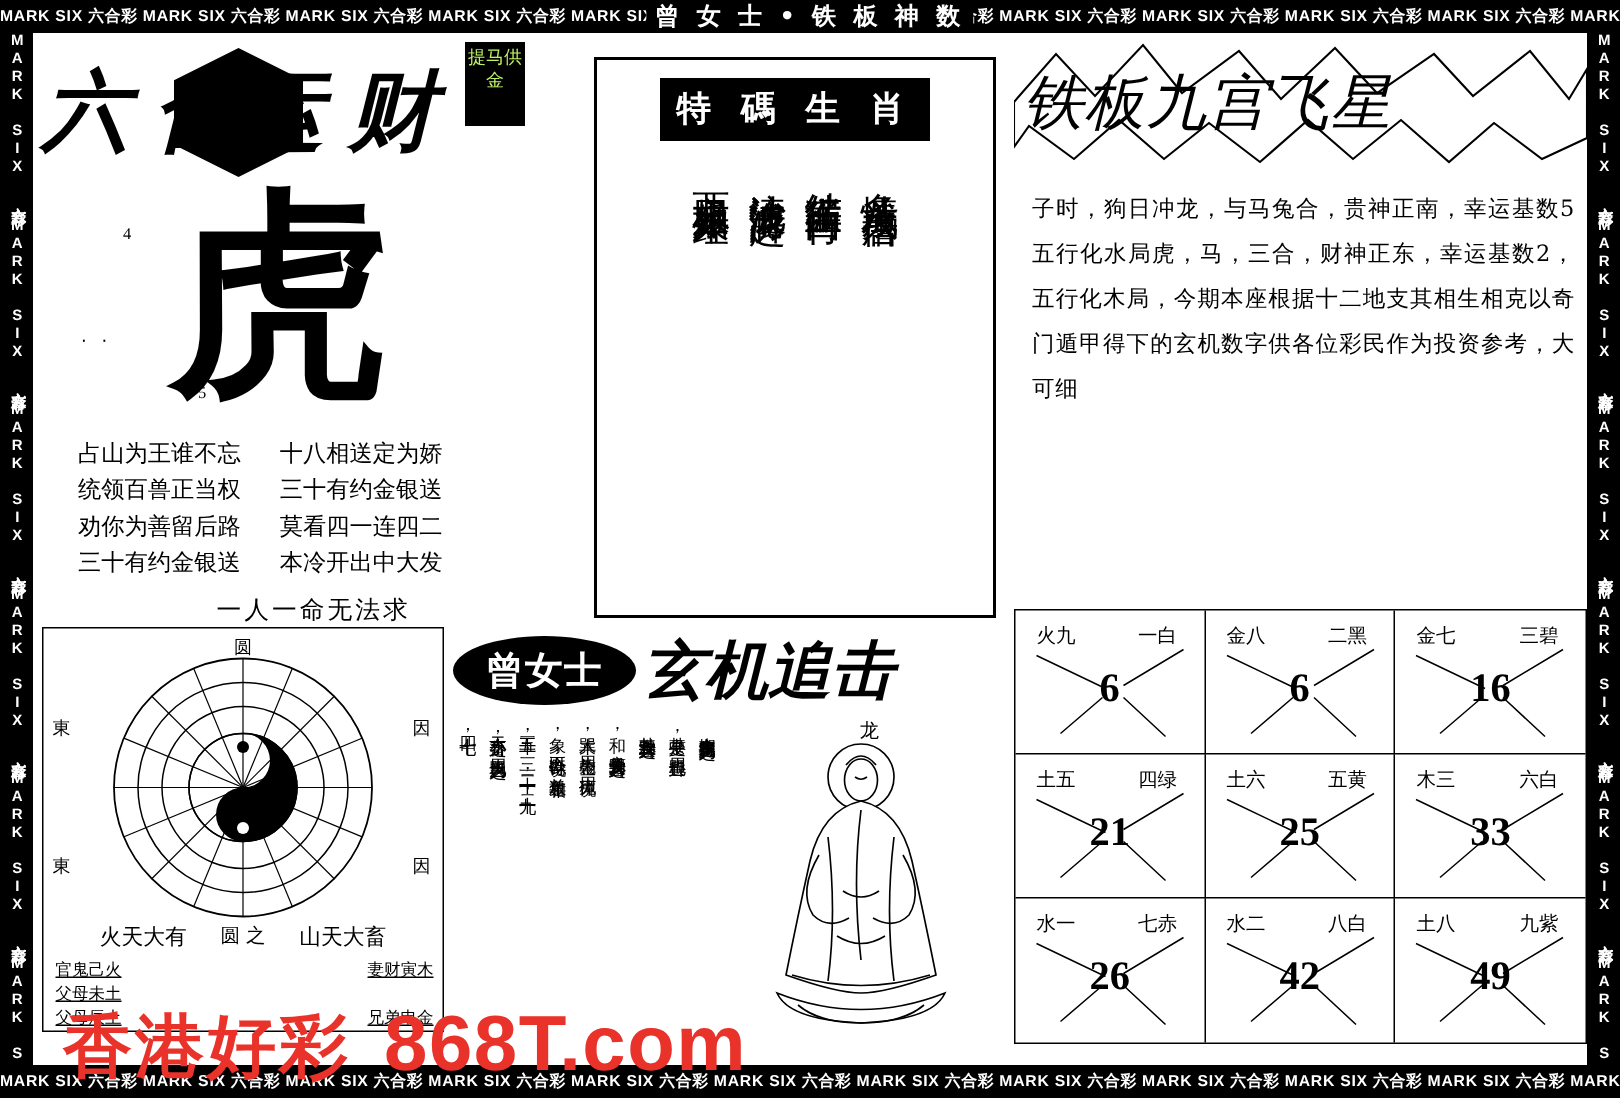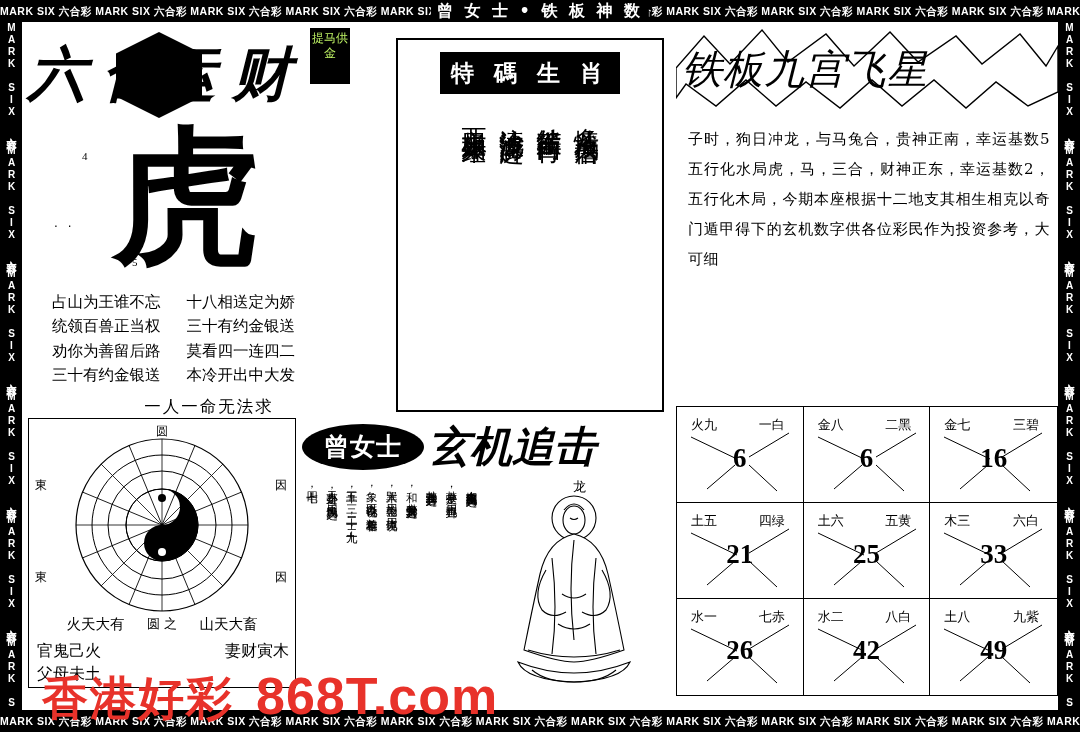--- a/index.html
+++ b/index.html
@@ -261,21 +261,21 @@
     position: absolute; left: 0; top: 196px; width: 100%;
     display: flex; justify-content: space-around;
     font-family: "DejaVu Serif", serif; font-size: 14.5px;
   }
   .bagua-mid {
     position: absolute; left: 0; top: 196px; width: 100%;
     text-align: center; font-family: "DejaVu Serif", serif; font-size: 13px;
   }
   .bagua-rows {
     position: absolute; left: 8px; top: 220px; width: 252px;
-    font-family: "DejaVu Serif", serif; font-size: 16px; line-height: 1.45;
+    font-family: "DejaVu Serif", serif; font-size: 11px; line-height: 1.45; text-decoration: underline;
   }
   .bagua-rows .r { display: flex; justify-content: space-between; }
   .bagua-rows .seg { white-space: nowrap; }
 
   
   .blk-xuanji { position: absolute; left: 280px; top: 396px; width: 368px; height: 280px; }
   .xj-title {
     position: relative;
     height: 62px;
   }

